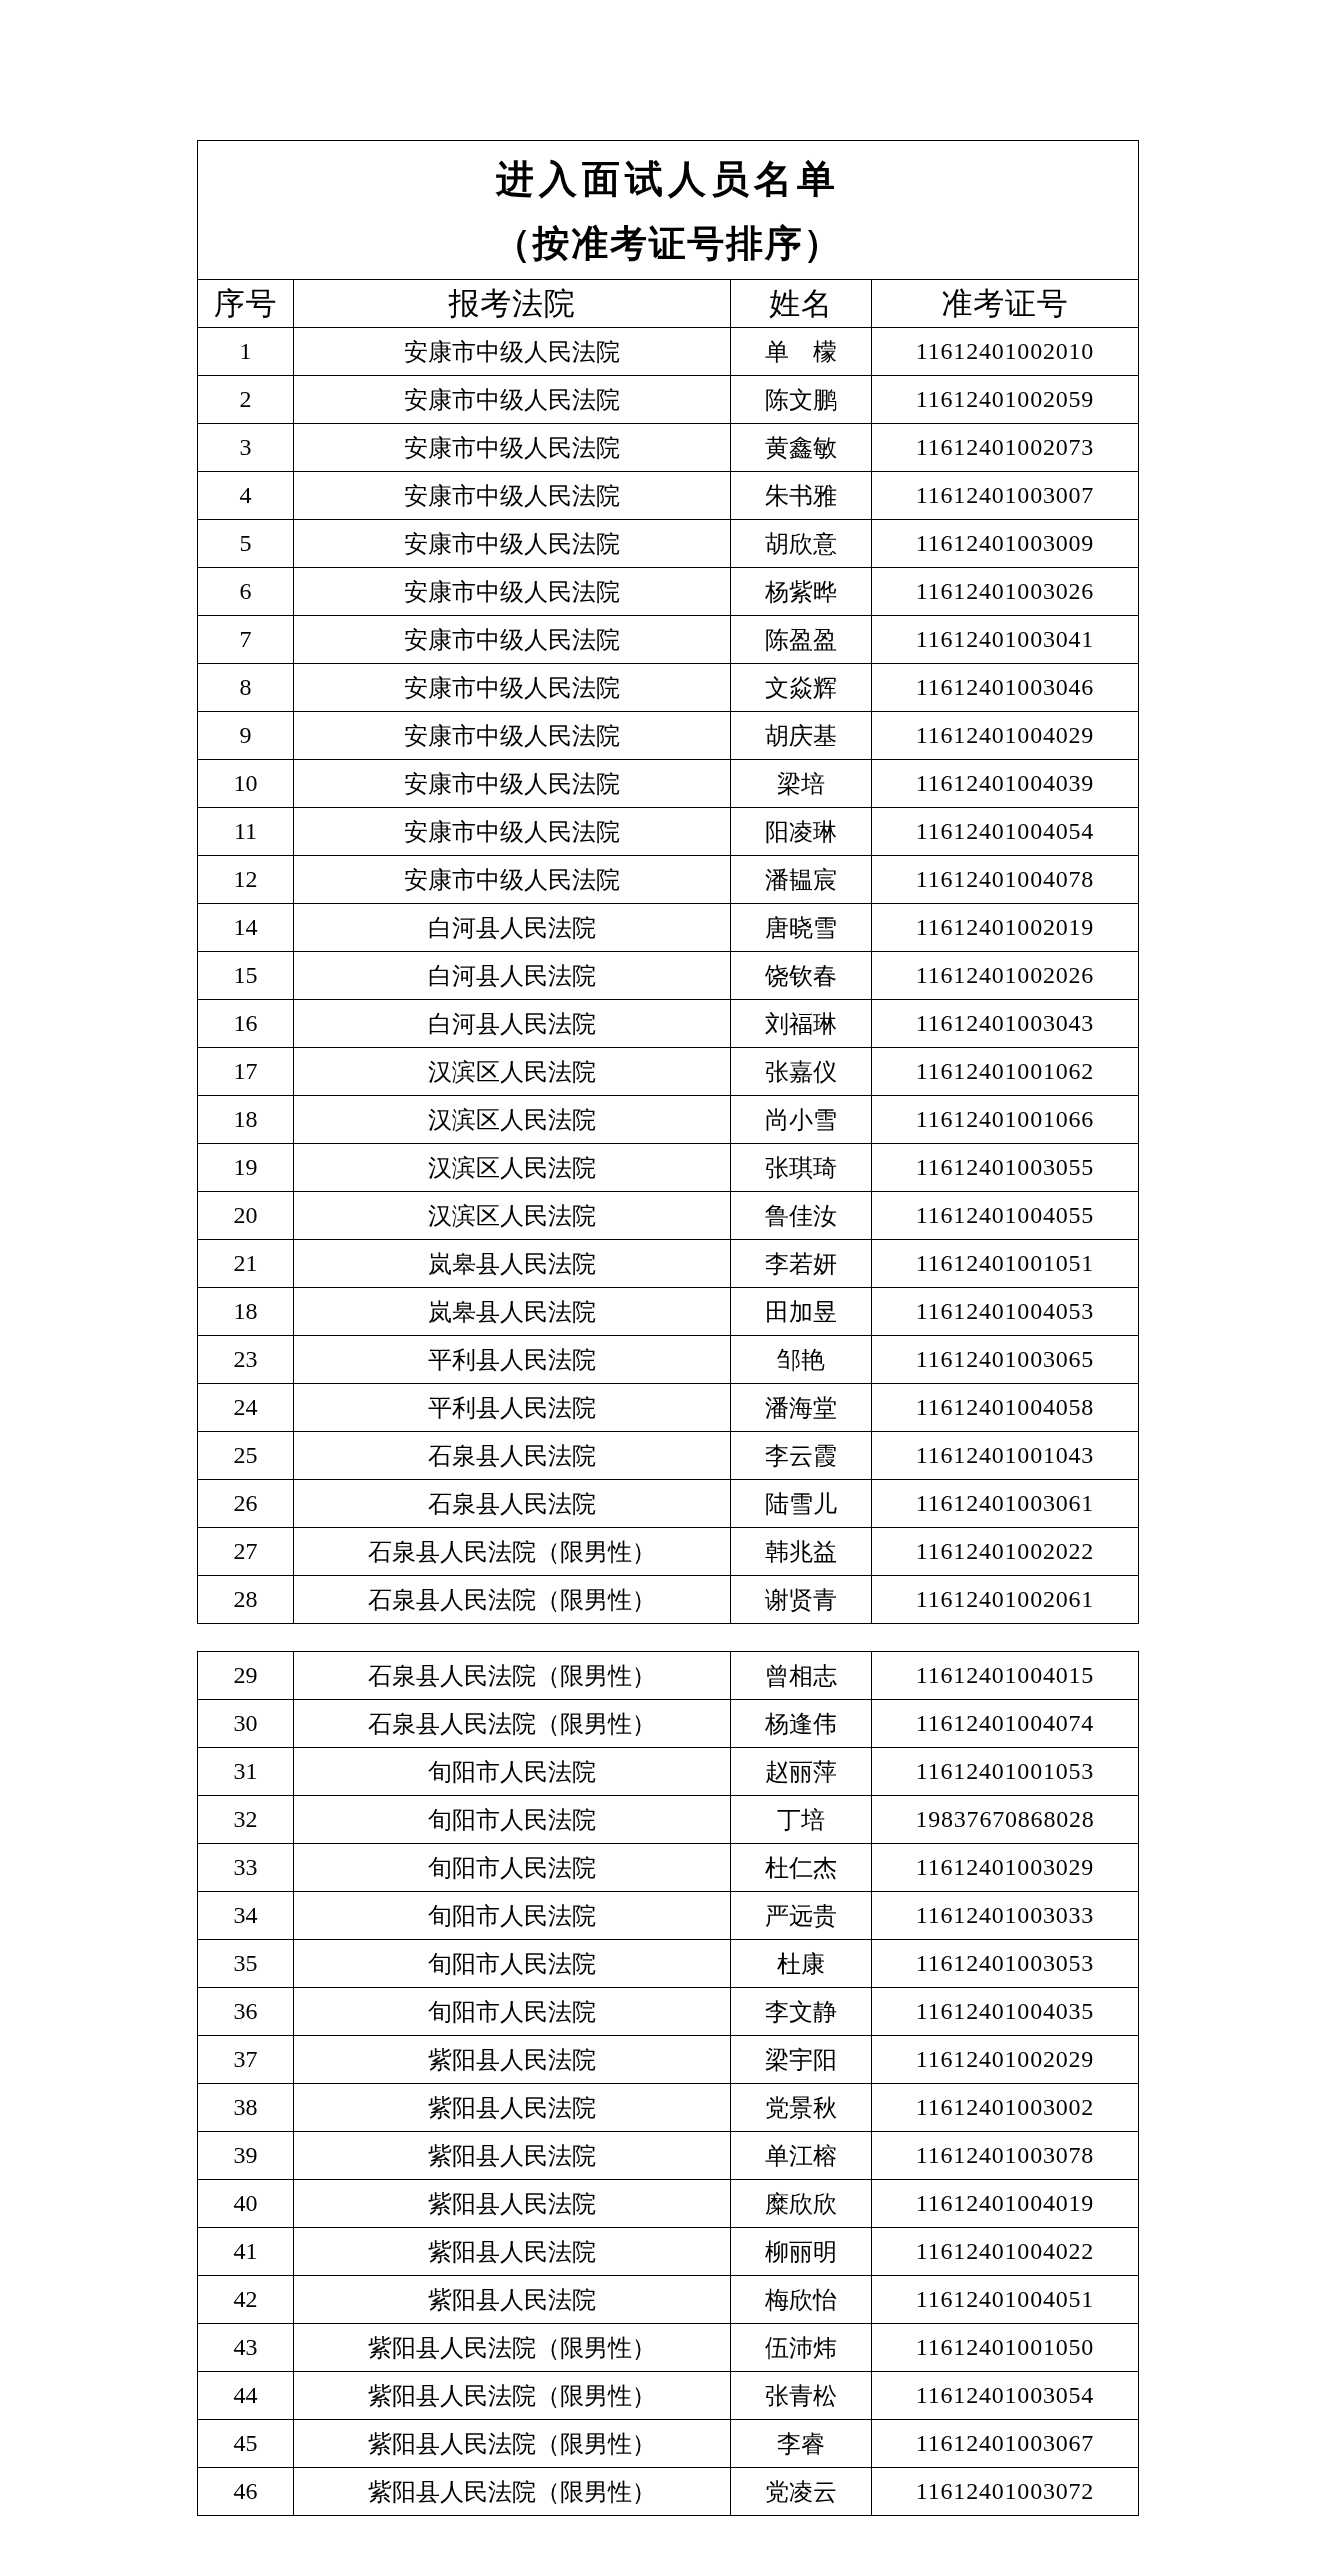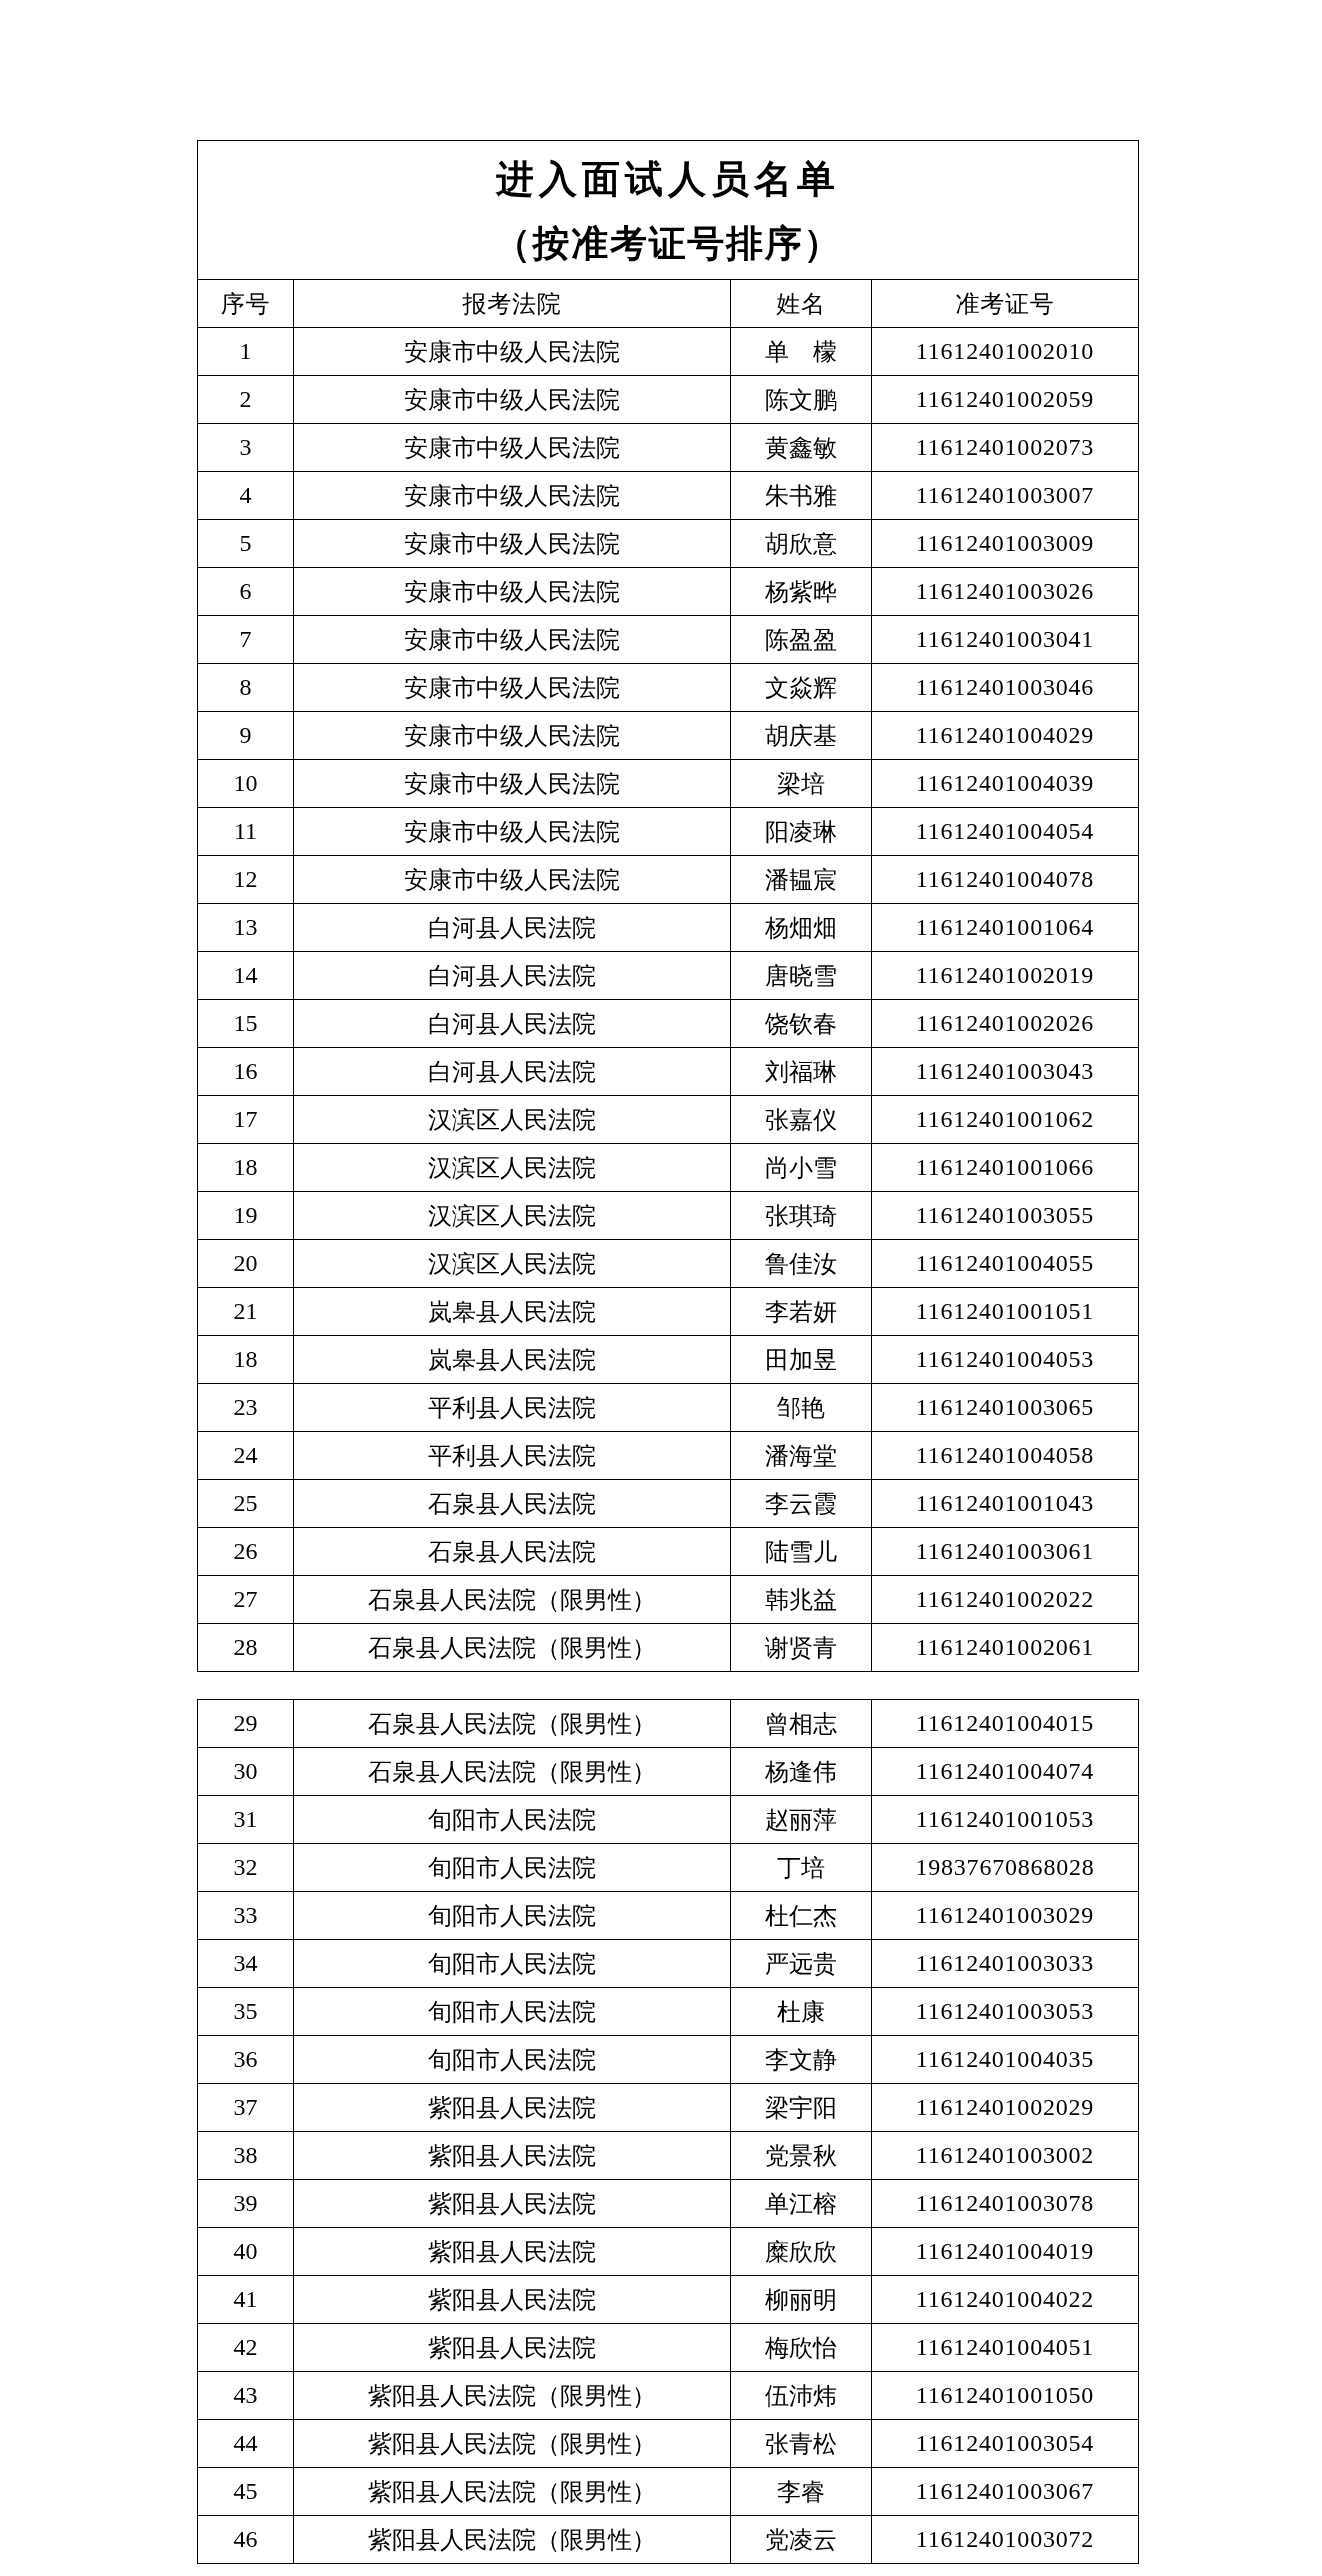--- a/index.html
+++ b/index.html
@@ -49,21 +49,21 @@
     letter-spacing: 5px;
   }
   .doc-subtitle {
     font-size: 37px;
     font-weight: bold;
     line-height: 62px;
     letter-spacing: 1.7px;
   }
   tr.header-row th {
     height: 47px;
-    font-size: 24px;
+    font-size: 31px;
     font-weight: normal;
     letter-spacing: 0.8px;
   }
   tr.data-row td {
     height: 47px;
     font-size: 24px;
   }
   td.ticket-cell {
     font-size: 25px;
     letter-spacing: 0.8px;
@@ -167,26 +167,20 @@
             <td class="name-cell">阳凌琳</td>
             <td class="ticket-cell">11612401004054</td>
           </tr>
           <tr class="data-row">
             <td class="serial-cell">12</td>
             <td class="court-cell">安康市中级人民法院</td>
             <td class="name-cell">潘韫宸</td>
             <td class="ticket-cell">11612401004078</td>
           </tr>
           <tr class="data-row">
-            <td class="serial-cell">13</td>
-            <td class="court-cell">白河县人民法院</td>
-            <td class="name-cell">杨畑畑</td>
-            <td class="ticket-cell">11612401001064</td>
-          </tr>
-          <tr class="data-row">
             <td class="serial-cell">14</td>
             <td class="court-cell">白河县人民法院</td>
             <td class="name-cell">唐晓雪</td>
             <td class="ticket-cell">11612401002019</td>
           </tr>
           <tr class="data-row">
             <td class="serial-cell">15</td>
             <td class="court-cell">白河县人民法院</td>
             <td class="name-cell">饶钦春</td>
             <td class="ticket-cell">11612401002026</td>

